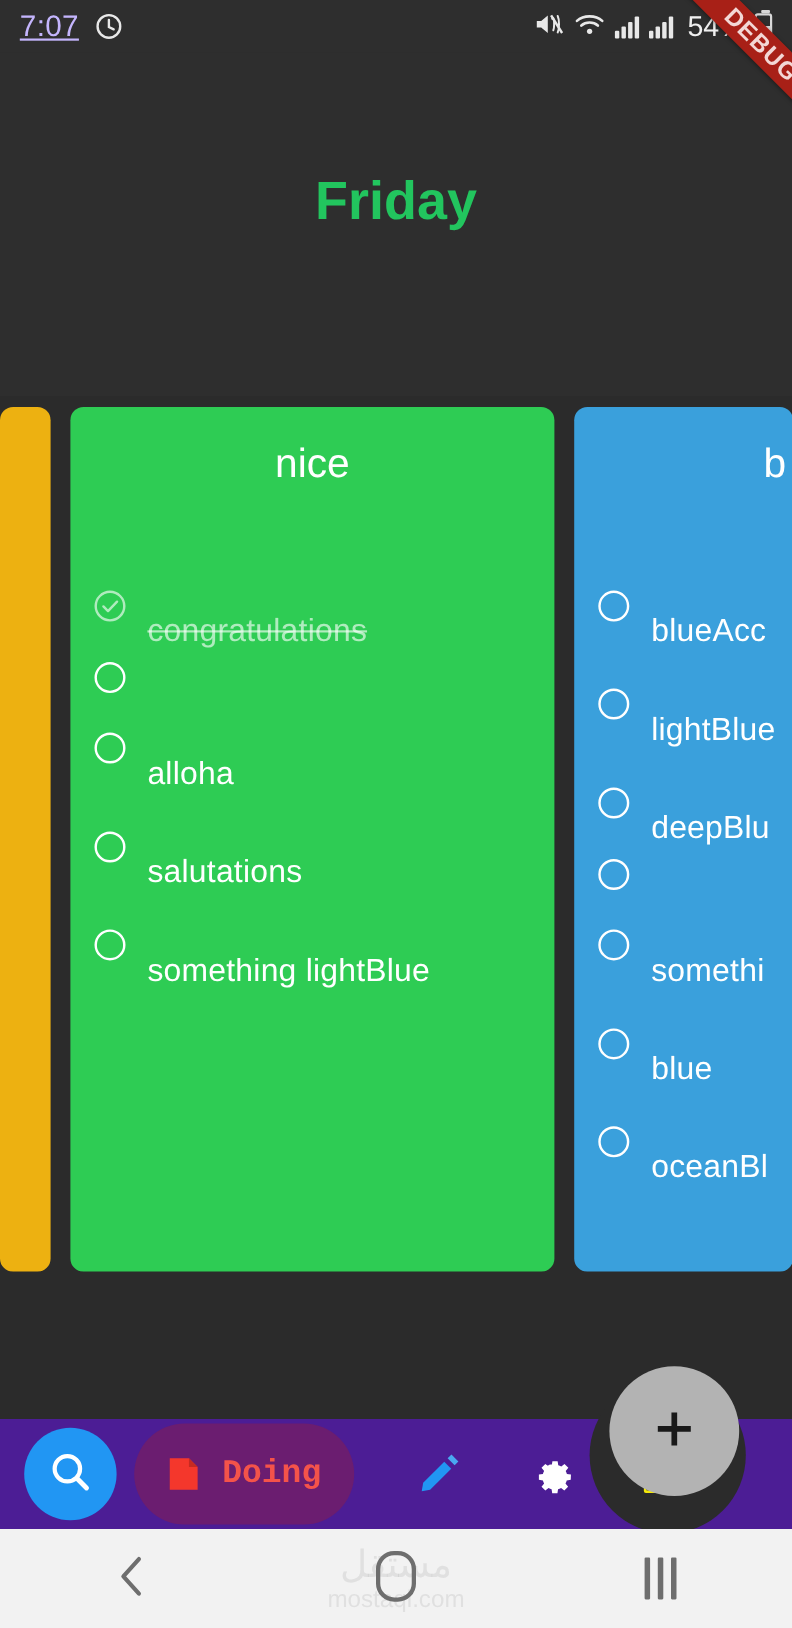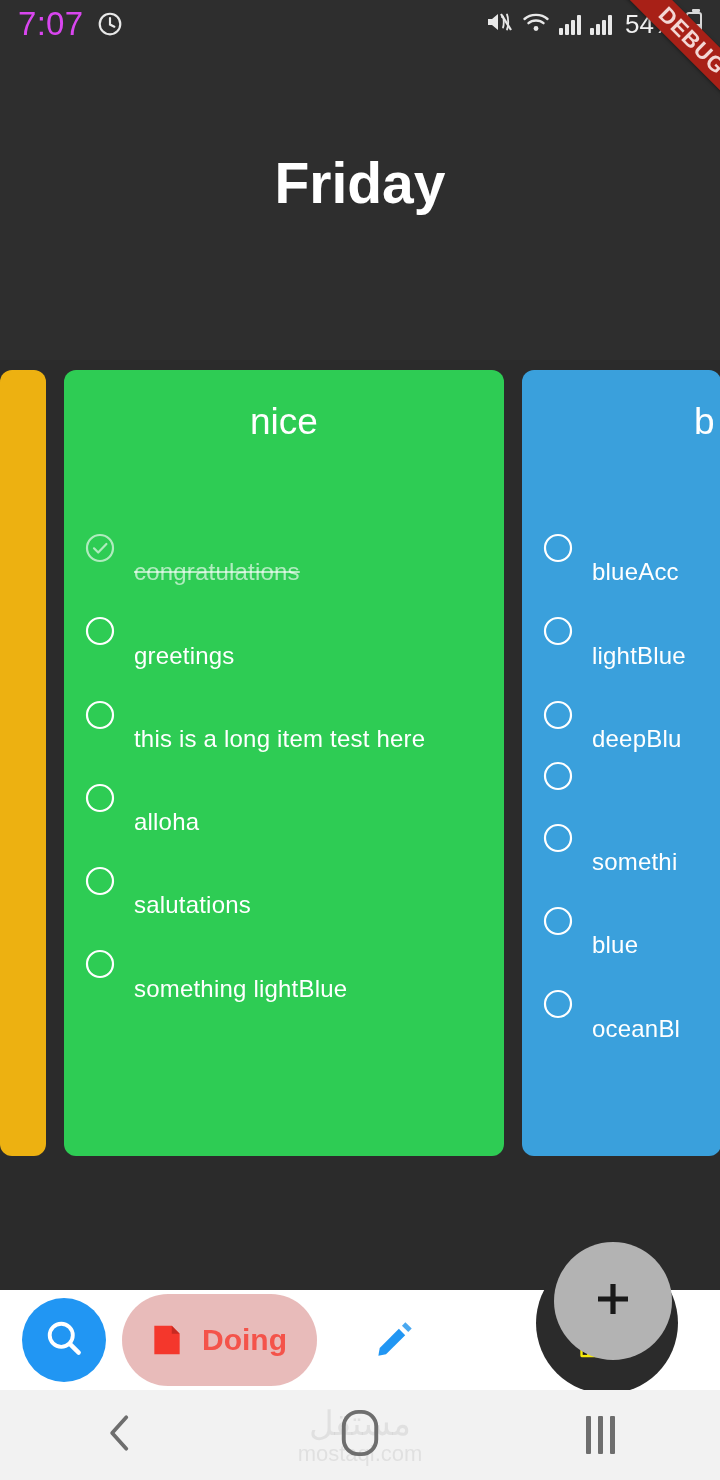--- a/index.html
+++ b/index.html
@@ -10,21 +10,21 @@
     overflow:hidden;
     position:relative;
   }
 
   
   .statusbar{
     position:absolute; top:0; left:0; width:720px; height:48px;
     background:#2e2e2e; display:flex; align-items:center;
     padding:0 18px; color:#e8e8e8; z-index:30;
   }
-  .sb-time{ font-size:33px; letter-spacing:.3px; color:#d946ef; }
+  .sb-time{ font-size:27px; letter-spacing:.3px; color:#c4b5fd;text-decoration:underline; }
   .sb-alarm{ margin-left:14px; display:flex; align-items:center; }
   .sb-right{ margin-left:auto; display:flex; align-items:center; gap:9px; }
   .sb-pct{ font-size:26px; color:#f0f0f0; margin-left:4px; }
   .bars{ display:flex; align-items:flex-end; gap:2px; height:22px; }
   .bars i{ display:block; width:4px; background:#e8e8e8; border-radius:1px; }
   .bars i:nth-child(1){height:7px}
   .bars i:nth-child(2){height:11px}
   .bars i:nth-child(3){height:15px}
   .bars i:nth-child(4){height:20px}
   .batt{
@@ -46,21 +46,21 @@
     transform:rotate(45deg); top:26px; left:12px;
     box-shadow:0 1px 4px rgba(0,0,0,.4);
   }
 
   
   .header{
     position:absolute; top:48px; left:0; width:720px; height:312px;
     background:#2e2e2e; display:flex; flex-direction:column;
     align-items:center; justify-content:center; padding-bottom:40px;
   }
-  .header-day{ font-size:57px; font-weight:bold; color:#ffffff; line-height:1.05; }
+  .header-day{ font-size:49px; font-weight:bold; color:#22c55e; line-height:1.05; }
   .header-date{ font-size:42px; color:#9b9b9b; margin-top:8px; letter-spacing:.5px; }
 
   
   .cards{
     position:absolute; top:370px; left:0; width:580px; height:786px;
     display:flex; align-items:flex-start; gap:18px;
   }
   .card{
     border-radius:12px; height:786px; flex:none; position:relative;
     overflow:hidden; padding-top:30px;
@@ -76,34 +76,34 @@
   .card-partial-right .card-title{ text-align:left; padding-left:172px; }
 
   .todo-list{ margin-top:62px; padding:0 14px 0 20px; }
   .todo-item{
     display:flex; align-items:center; gap:18px;
     min-height:40px; padding:3px 0;
   }
   .todo-check{ flex:none; width:32px; height:32px; position:relative; }
   .todo-check svg{ display:block; }
   .todo-text{
-    font-size:24px; color:#ffffff; line-height:1.22;
+    font-size:29px; color:#ffffff; line-height:1.22;
     letter-spacing:.2px;
     margin-top:48px;
   }
   .todo-item.done .todo-text{
     text-decoration:line-through; color:rgba(255,255,255,.62);
   }
   .todo-item.done .todo-check{ opacity:.62; }
   .card-partial-right .todo-text{ white-space:nowrap; }
 
   
   .bottombar{
     position:absolute; left:0; bottom:90px; width:720px; height:100px;
-    background:#ffffff; z-index:12;
+    background:#4c1d95; z-index:12;font-family:Liberation Mono, monospace;
   }
   .bottombar .notch{
     position:absolute; top:-38px; right:42px; width:142px; height:142px;
     border-radius:50%; background:#2b2b2b;
   }
   .bar-content{
     position:absolute; inset:0; display:flex; align-items:center;
     gap:0; padding-left:22px; z-index:14;
   }
   .search-fab{
@@ -213,31 +213,22 @@
         </span>
         <span class="todo-text">congratulations</span>
       </div>
 
       <div class="todo-item">
         <span class="todo-check">
           <svg width="32" height="32" viewBox="0 0 32 32">
               <circle cx="16" cy="16" r="13" fill="none" stroke="#ffffff" stroke-width="2.2"></circle>
             </svg>
         </span>
-        <span class="todo-text">greetings</span>
-      </div>
-
-      <div class="todo-item">
-        <span class="todo-check">
-          <svg width="32" height="32" viewBox="0 0 32 32">
-              <circle cx="16" cy="16" r="13" fill="none" stroke="#ffffff" stroke-width="2.2"></circle>
-            </svg>
-        </span>
-        <span class="todo-text">this is a long item test here</span>
-      </div>
+      </div>
+
 
       <div class="todo-item">
         <span class="todo-check">
           <svg width="32" height="32" viewBox="0 0 32 32">
               <circle cx="16" cy="16" r="13" fill="none" stroke="#ffffff" stroke-width="2.2"></circle>
             </svg>
         </span>
         <span class="todo-text">alloha</span>
       </div>
 

